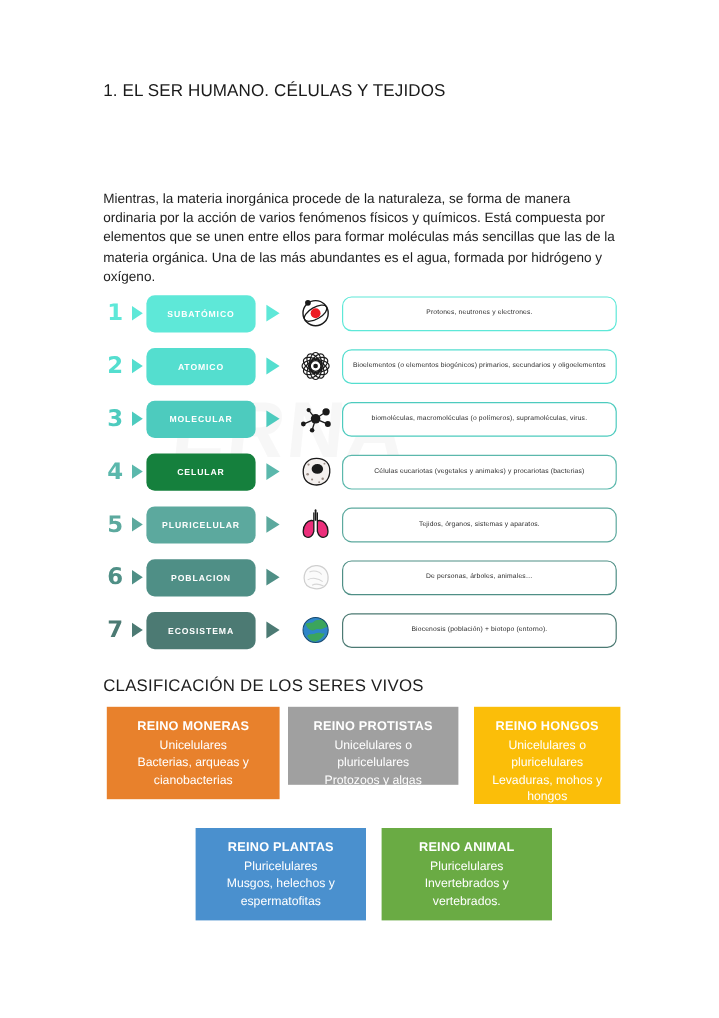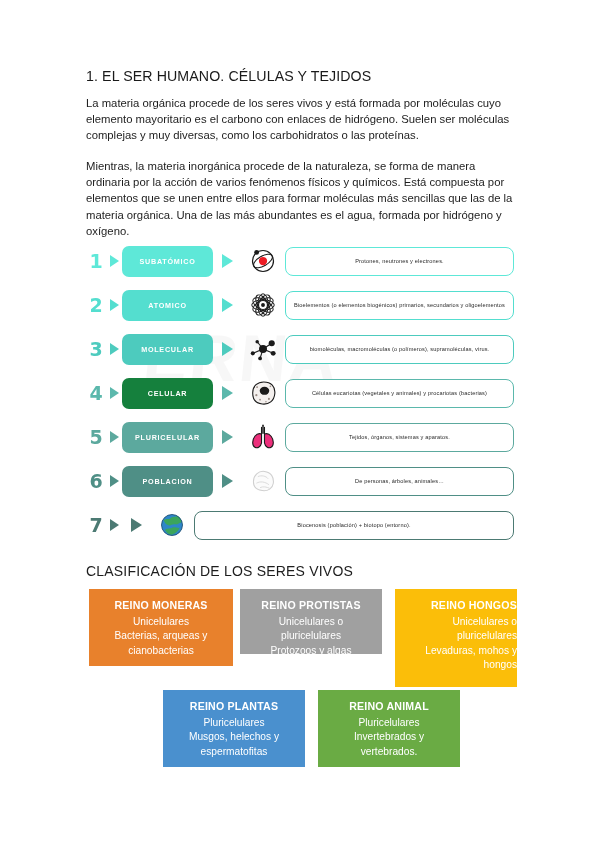--- a/index.html
+++ b/index.html
@@ -158,32 +158,31 @@
     font-weight: 700;
     font-size: 10.6px;
     letter-spacing: 0.2px;
     display: block;
     margin-bottom: 2px;
   }
   .kbox .kline { display: block; }
 
   .kb-moneras  { left: 89px;  top: 589px; width: 144px; height: 77px; }
   .kb-protistas{ left: 240px; top: 589px; width: 142px; height: 65px; }
-  .kb-hongos   { left: 395px; top: 589px; width: 122px; height: 98px; text-align: right; }
+  .kb-hongos   { left: 395px; top: 589px; width: 122px; height: 81px; }
   .kb-plantas  { left: 163px; top: 690px; width: 142px; height: 77px; }
   .kb-animal   { left: 318px; top: 690px; width: 142px; height: 77px; }
 </style>
 </head>
 <body>
 
 <div class="page">
 
   <div class="doc-title">1. EL SER HUMANO. CÉLULAS Y TEJIDOS</div>
 
-  <div class="para para-1">La materia orgánica procede de los seres vivos y está formada por moléculas cuyo elemento mayoritario es el carbono con enlaces de hidrógeno. Suelen ser moléculas complejas y muy diversas, como los carbohidratos o las proteínas.</div>
   <div class="para para-2">Mientras, la materia inorgánica procede de la naturaleza, se forma de manera ordinaria por la acción de varios fenómenos físicos y químicos. Está compuesta por elementos que se unen entre ellos para formar moléculas más sencillas que las de la materia orgánica. Una de las más abundantes es el agua, formada por hidrógeno y oxígeno.</div>
 
   <div class="diagram">
 
     <div class="watermark">
       <div class="wm-text">ERNA</div>
     </div>
 
     <div class="row" style="top:4px">
       <div class="num" style="color: rgb(94, 232, 216);">1</div>
@@ -321,20 +320,21 @@
         </svg>
       </div>
       <div class="desc" style="border-color: rgb(79, 143, 134);">De personas, árboles, animales…</div>
     </div>
 
     <div class="row" style="top:268px">
       <div class="num" style="color: rgb(76, 122, 115);">7</div>
       <div class="tri" style="color: rgb(76, 122, 115);">
           <i></i>
         </div>
+      <div class="stage" style="background: rgb(76, 122, 115);">ECOSISTEMA</div>
       <div class="tri2" style="color: rgb(76, 122, 115);">
           <i style="display:block;width:0;height:0;border-top:7px solid transparent;border-bottom:7px solid transparent;border-left:11px solid currentColor;"></i>
         </div>
       <div class="icon-cell">
         <svg width="28" height="28" viewBox="0 0 40 40">
           <circle cx="20" cy="20" r="15" fill="#2E86C8"></circle>
           <path d="M8 13 C12 10 16 13 18 10 C21 7 26 9 28 7 C31 9 33 12 34 16 C30 17 28 20 24 19 C20 18 18 22 14 20 C11 19 9 16 8 13 Z" fill="#3BA55C"></path>
           <path d="M10 27 C13 24 17 26 20 24 C24 22 28 25 31 24 C29 29 24 33 19 34 C15 33 12 31 10 27 Z" fill="#3BA55C"></path>
           <circle cx="20" cy="20" r="15" fill="none" stroke="#17496e" stroke-width="1.2"></circle>
         </svg>

